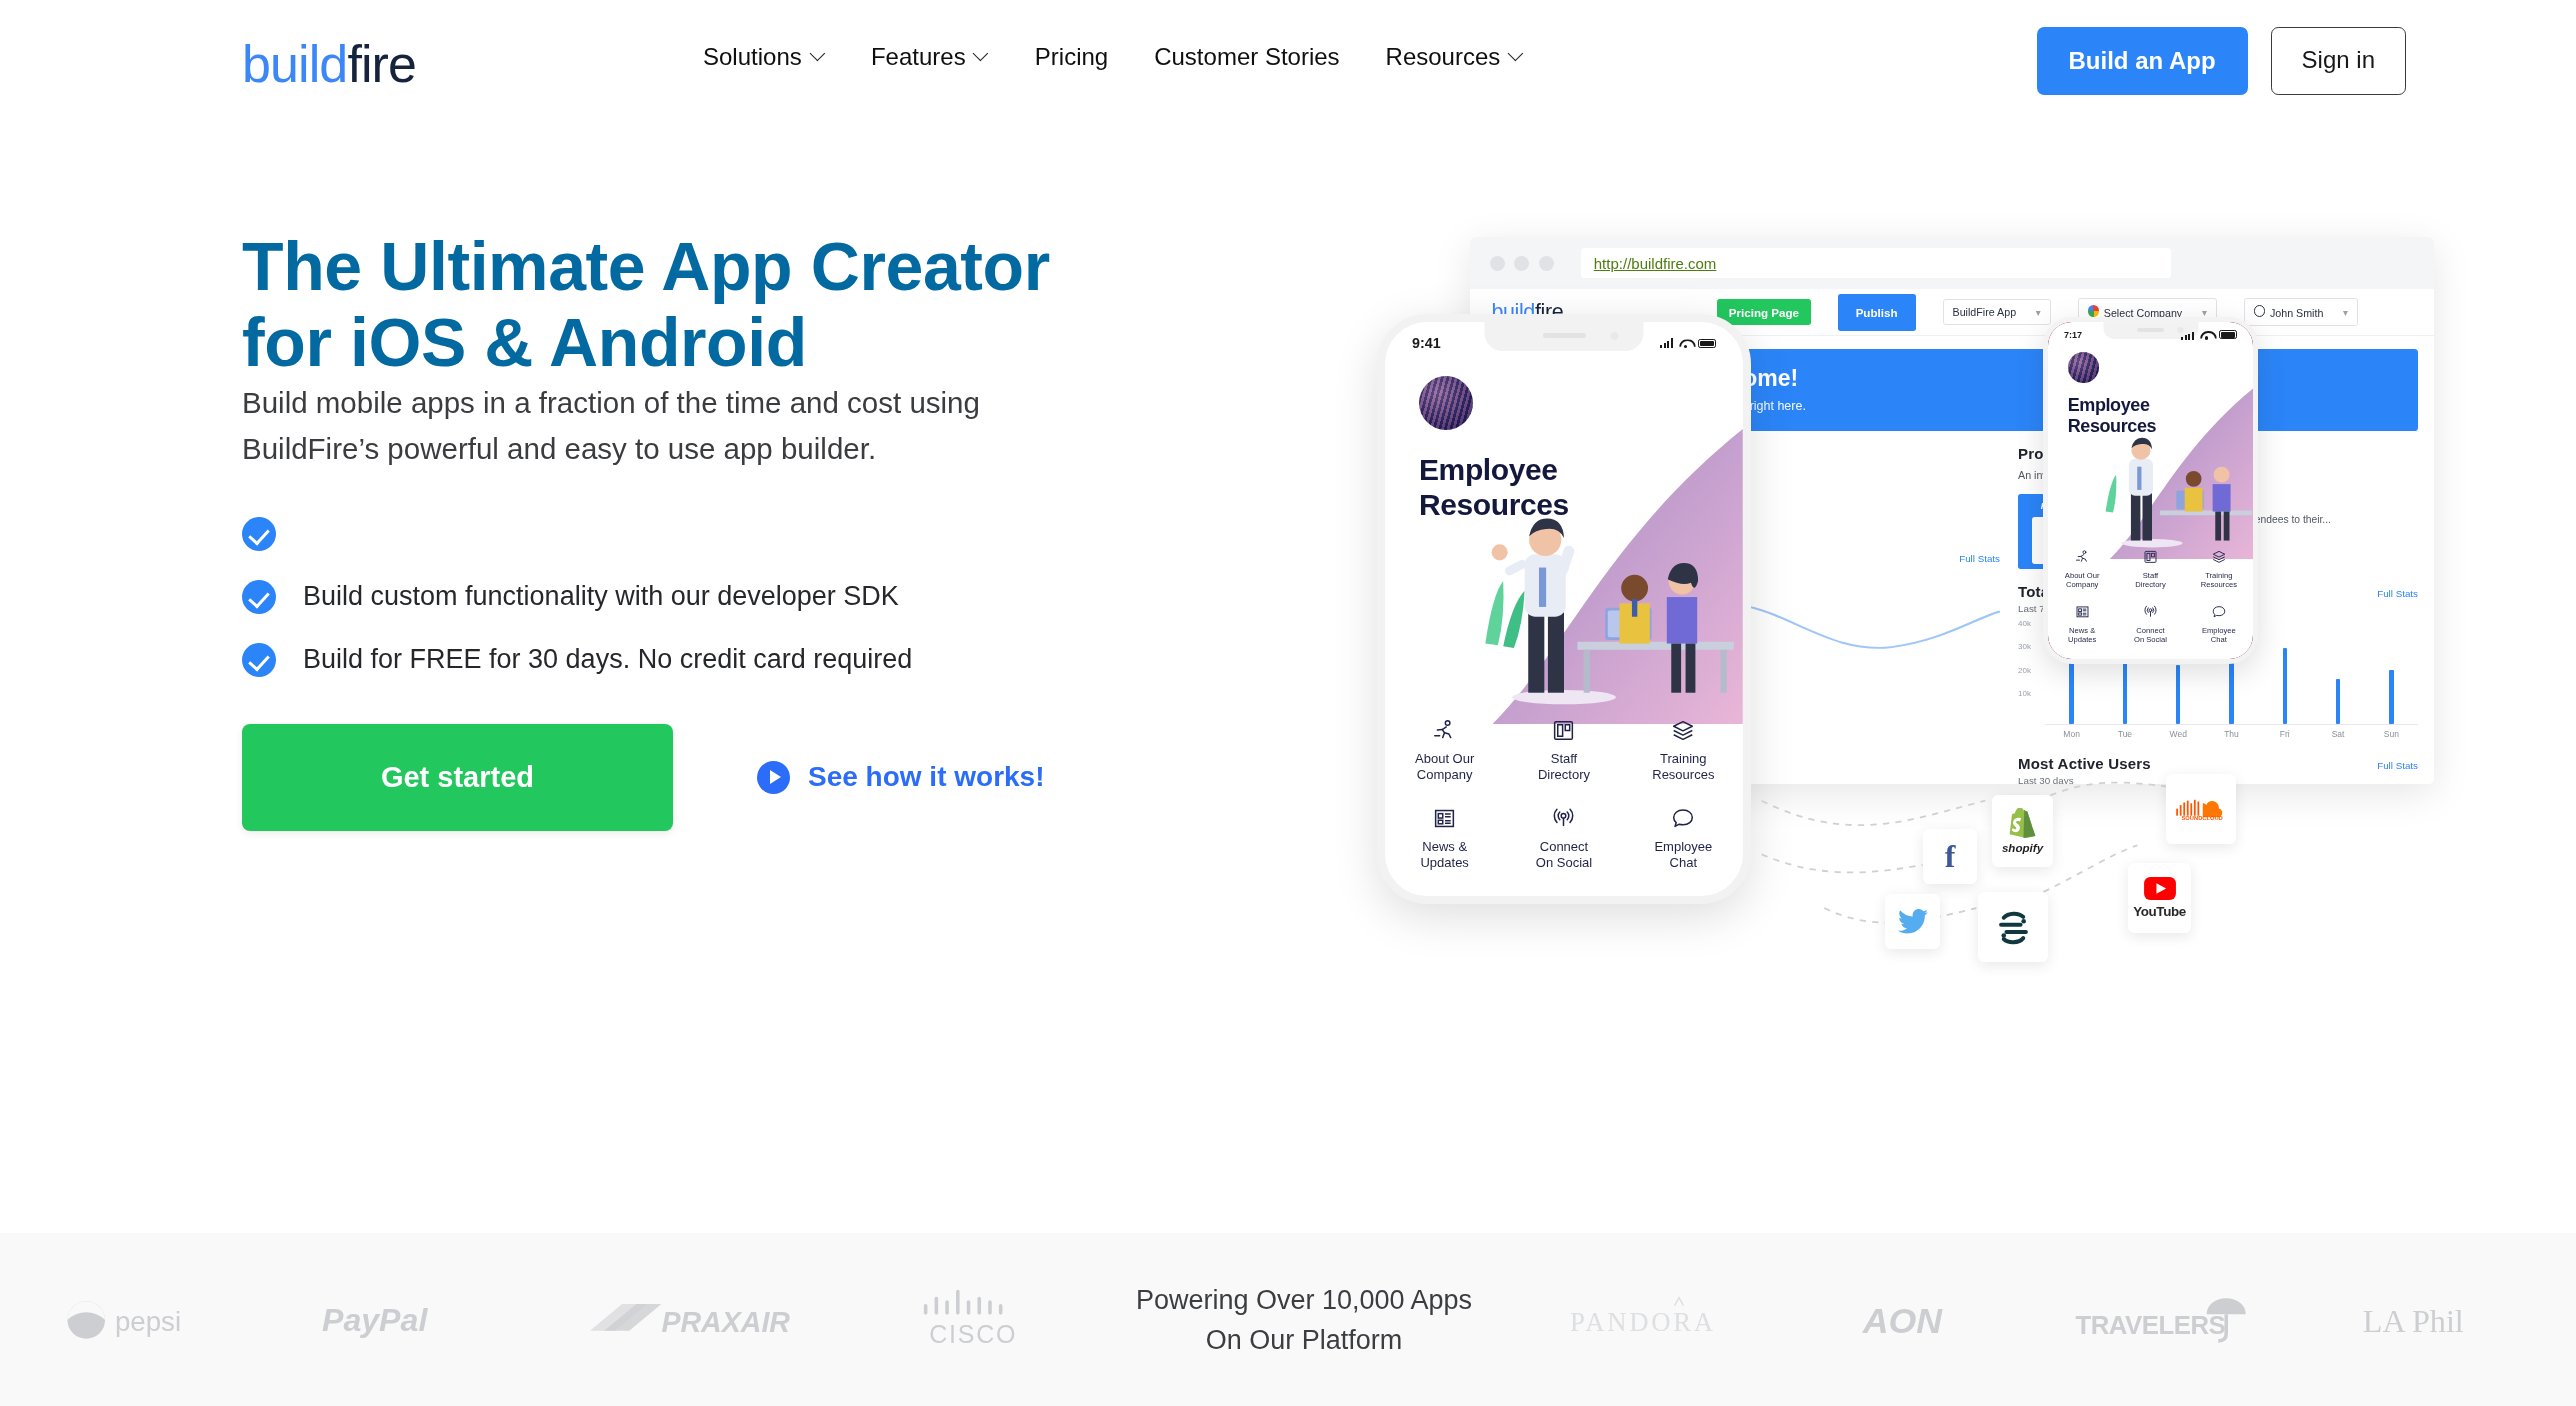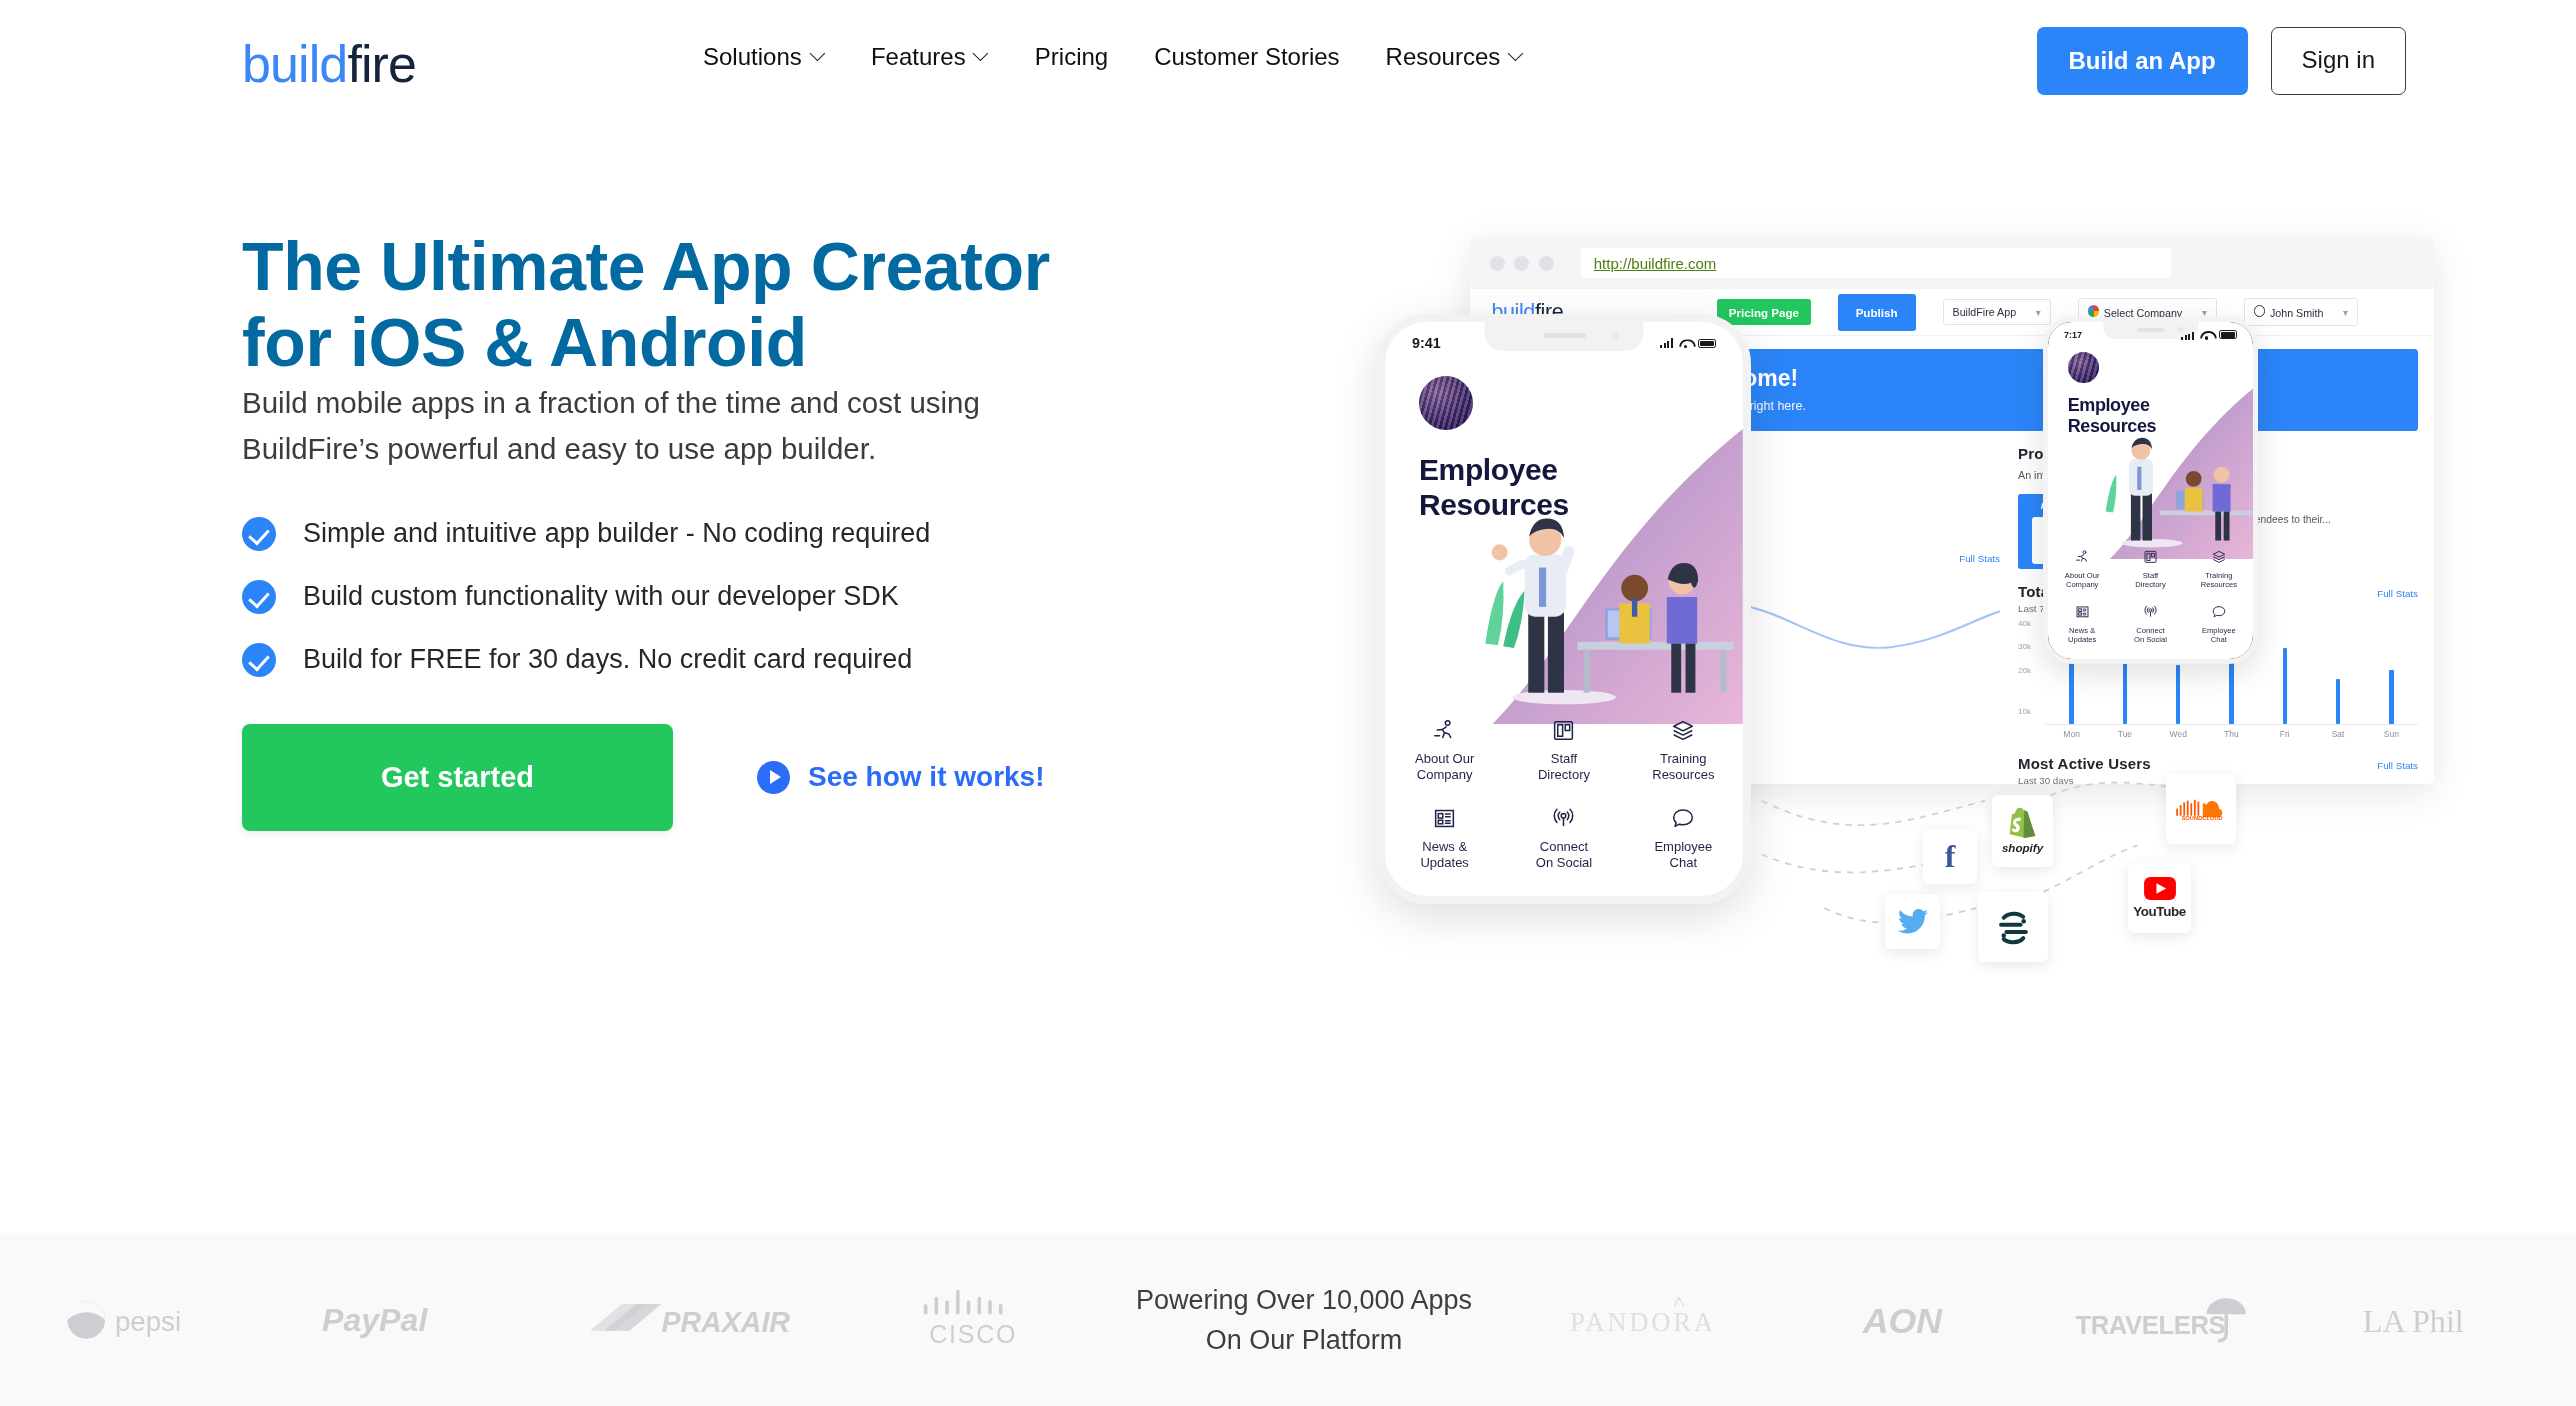--- a/index.html
+++ b/index.html
@@ -242,21 +242,20 @@
   <div class="hero-left">
     <div class="hero-title">
       <div>The Ultimate App Creator</div>
       <div>for iOS &amp; Android</div>
     </div>
     <div class="hero-sub">Build mobile apps in a fraction of the time and cost using BuildFire’s powerful and easy to use app builder.</div>
 
     <div class="checklist">
       <div class="check-row">
         <span class="check-ic"></span>
-        <span class="check-txt">Simple and intuitive app builder - No coding required</span>
       </div>
       <div class="check-row">
         <span class="check-ic"></span>
         <span class="check-txt">Build custom functionality with our developer SDK</span>
       </div>
       <div class="check-row">
         <span class="check-ic"></span>
         <span class="check-txt">Build for FREE for 30 days. No credit card required</span>
       </div>
     </div>
@@ -352,21 +351,21 @@
               </div>
 
               <div class="stat-head">
                 <h4>Total Users</h4>
                 <span class="full">Full Stats</span>
               </div>
               <div class="stat-sub">Last 7 days</div>
 
               <div class="chart">
                 <div class="yax" id="yaxis">
-                    <span class="ytick" style="bottom: 5px; top: auto;">10k</span>
+                    <span class="ytick" style="bottom: 23px; top: auto;">10k</span>
                     <span class="ytick" style="bottom: 46px; top: auto;">20k</span>
                     <span class="ytick" style="bottom: 70px; top: auto;">30k</span>
                     <span class="ytick" style="bottom: 93px; top: auto;">40k</span>
                   </div>
                 <div class="plot" id="plot">
                     <div class="bar" title="Mon: 39000" style="height: 88.6364%; background: rgb(43, 133, 248);"></div>
                     <div class="bar" title="Tue: 31000" style="height: 70.4545%; background: rgb(43, 133, 248);"></div>
                     <div class="bar" title="Wed: 25500" style="height: 57.9545%; background: rgb(43, 133, 248);"></div>
                     <div class="bar" title="Thu: 33000" style="height: 75%; background: rgb(43, 133, 248);"></div>
                     <div class="bar" title="Fri: 33000" style="height: 75%; background: rgb(43, 133, 248);"></div>

